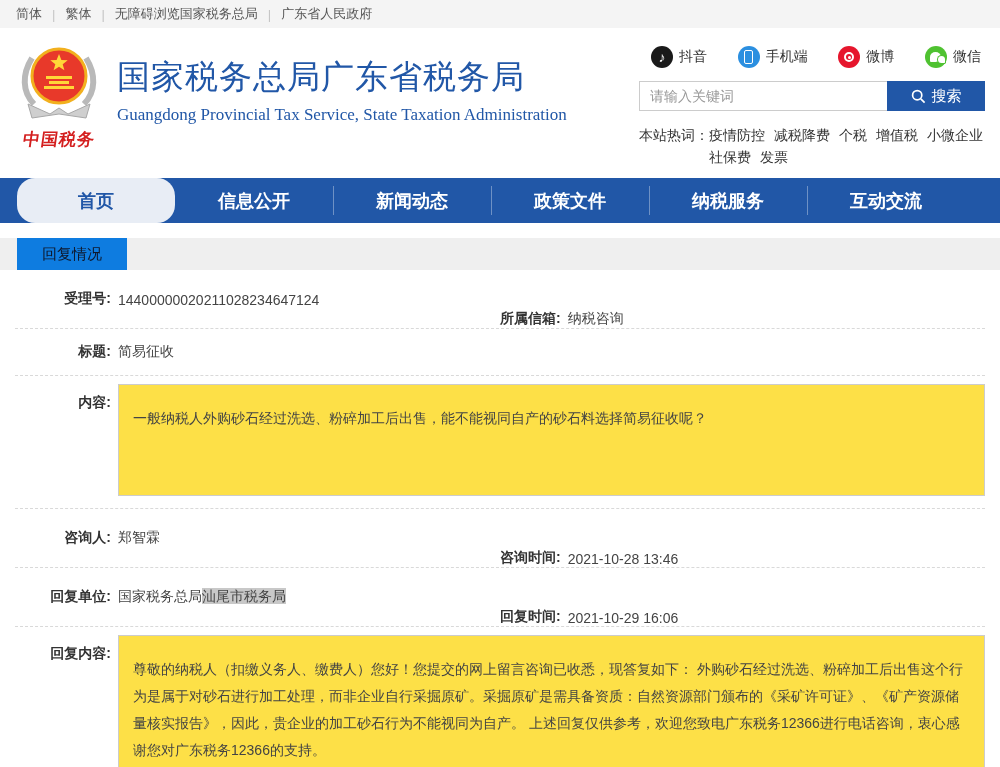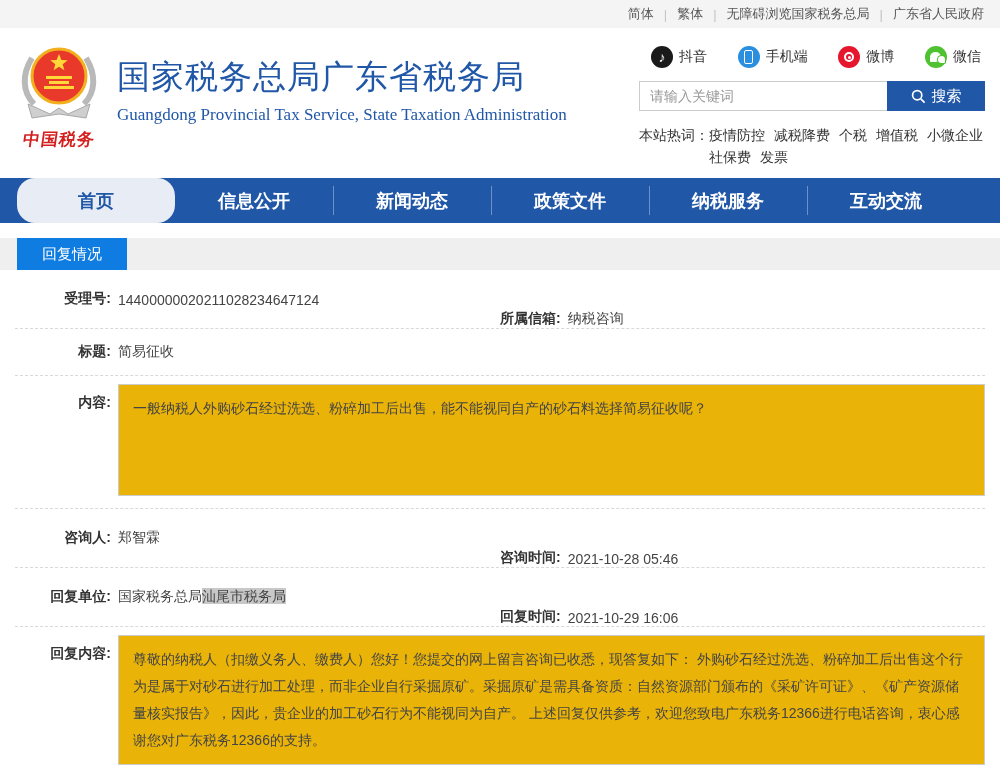--- a/index.html
+++ b/index.html
@@ -1,20 +1,20 @@
 <!DOCTYPE html>
 <html><head>
 <meta charset="utf-8">
 <style>
   * { margin:0; padding:0; box-sizing:border-box; }
   html,body { width:1000px; background:#fff; font-family:"Liberation Sans","DejaVu Sans",sans-serif; color:#333; }
   body { height:767px; overflow:hidden; }
 
   
-  .topbar { height:28px; background:#f4f4f4; display:flex; align-items:center; justify-content:flex-end; padding:2px 16px; font-size:13px; color:#555; }
+  .topbar { height:28px; background:#f4f4f4; display:flex; align-items:center; justify-content:flex-start; padding:2px 16px; font-size:13px; color:#555; }
   .topbar .links { display:flex; align-items:center; }
   .topbar .links a { color:#555; text-decoration:none; cursor:pointer; }
   .topbar .sep { color:#c5c5c5; margin:0 10px; }
 
   
   .header { background:#fff; display:flex; justify-content:space-between; padding:16px 15px 10px 15px; height:150px; }
   .brand { display:flex; align-items:flex-start; }
   .logo { width:88px; text-align:center; margin-right:14px; }
   .logo svg { display:block; margin:0 auto; }
   .logo-cn { font-size:17px; font-weight:bold; color:#d41f1f; transform:skewX(-8deg); letter-spacing:1px; margin-top:2px; }
@@ -50,34 +50,34 @@
 
   
   .nav { height:45px; background:#2157a7; display:flex; padding-left:17px; }
   .nav-item { width:158px; display:flex; align-items:center; justify-content:center; font-size:18px; font-weight:bold; color:#fff; cursor:pointer; position:relative; }
   .nav-item + .nav-item::before { content:""; position:absolute; left:0; top:8px; bottom:8px; width:1px; background:rgba(255,255,255,.35); }
   .nav-item.active { background:#e8edf5; color:#2157a7;border-radius:18px; }
   .nav-item.active::before, .nav-item.active + .nav-item::before { display:none; }
 
   
   .section-bar { margin-top:15px; height:32px; background:#efefef; display:flex; }
-  .section-tab { margin-left:17px; width:110px; background:#0e7ce0; color:#ffffff; font-size:15px; display:flex; align-items:center; justify-content:center; cursor:pointer; }
+  .section-tab { margin-left:17px; width:110px; background:#0e7ce0; color:#0f172a; font-size:15px; display:flex; align-items:center; justify-content:center; cursor:pointer; }
 
   
   .content { padding:0 15px; }
   .row { display:flex; align-items:center; min-height:47px; border-bottom:1px dashed #d9d9d9; font-size:14px; }
   .row.last { border-bottom:none; }
   .row.box-row { align-items:flex-start; padding:8px 0 12px 0; }
   .cell { display:flex; align-items:flex-end; }
   .cell.half { width:50%; }
   .cell.grow { flex:1;margin-top:40px; }
   .flabel { width:96px; text-align:right; font-weight:bold; color:#333; margin-right:7px; flex-shrink:0; }
   .fvalue { color:#444; }
   .box-row .flabel { margin-top:10px; }
-  .fbox { flex:1; border:1px solid #ccc; background:#eab308; padding:10px 14px; color:#444; line-height:27px; }
+  .fbox { flex:1; border:1px solid #ccc; background:#fde047; padding:20px 14px; color:#444; line-height:27px; }
   .fbox.question { height:112px; }
   .fbox.answer { min-height:116px; }
   .hl { background:#c8c8c8; }
 </style>
 </head>
 <body>
 
 <div class="topbar">
   <div class="links">
     <a>简体</a>
@@ -202,21 +202,21 @@
     <div class="fbox question">一般纳税人外购砂石经过洗选、粉碎加工后出售，能不能视同自产的砂石料选择简易征收呢？</div>
   </div>
 
   <div class="row">
     <div class="cell half">
       <span class="flabel">咨询人:</span>
       <span class="fvalue">郑智霖</span>
     </div>
     <div class="cell grow">
       <span class="flabel" style="width:auto">咨询时间:</span>
-      <span class="fvalue">2021-10-28 05:46</span>
+      <span class="fvalue">2021-10-28 13:46</span>
     </div>
   </div>
 
   <div class="row">
     <div class="cell half">
       <span class="flabel">回复单位:</span>
       <span class="fvalue"><span>国家税务总局</span><span class="hl">汕尾市税务局</span></span>
     </div>
     <div class="cell grow">
       <span class="flabel" style="width:auto">回复时间:</span>

